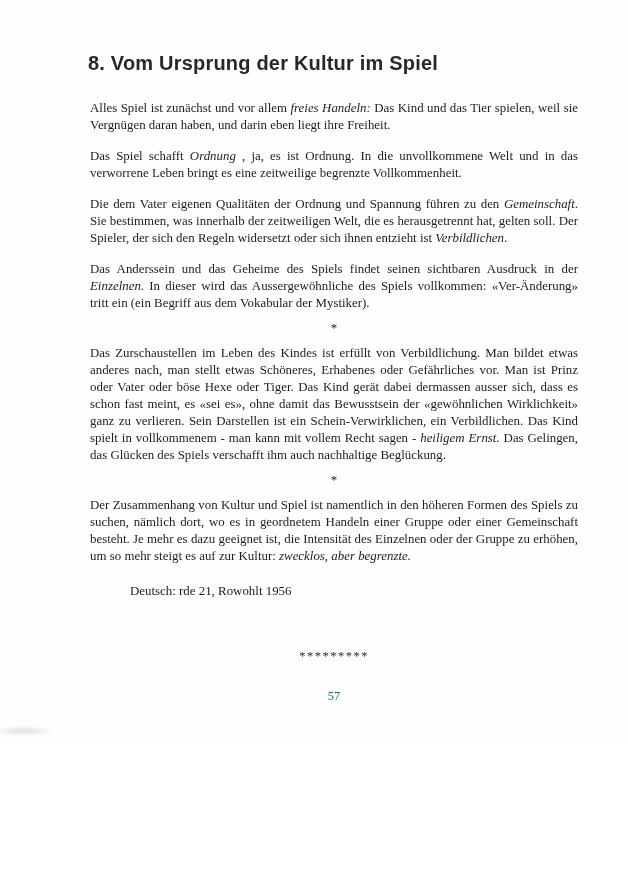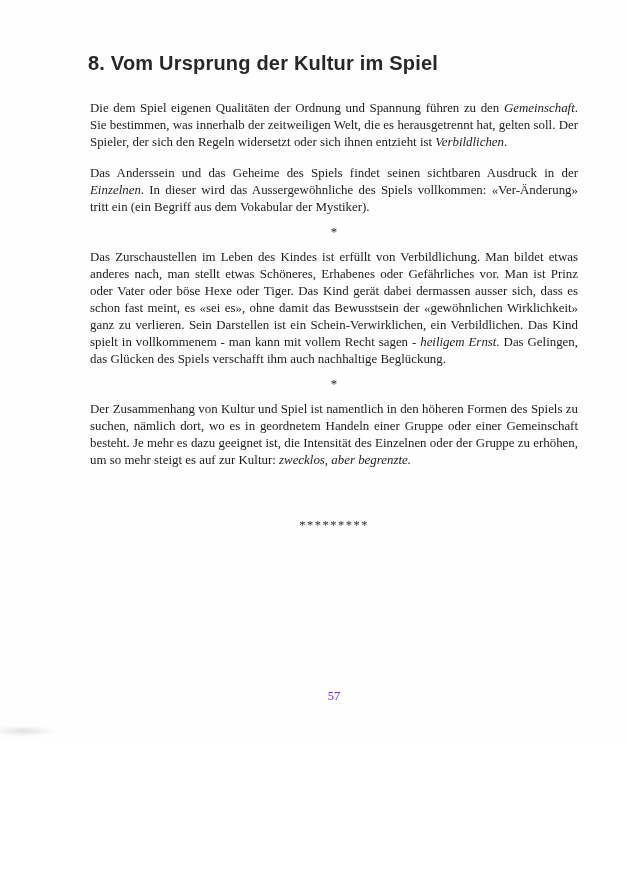--- a/index.html
+++ b/index.html
@@ -59,21 +59,21 @@
     color: #2a2a2a;
   }
   .page-number {
     position: absolute;
     left: 90px;
     right: 50px;
     bottom: 36px;
     text-align: center;
     font-family: "Liberation Serif", "DejaVu Serif", serif;
     font-size: 12.5px;
-    color: #6d28d9;
+    color: #0f766e;
   }
   .smudge {
     position: absolute;
     left: 0px;
     bottom: 4px;
     width: 56px;
     height: 10px;
     background: radial-gradient(ellipse at 40% 50%, rgba(140,140,140,0.28), rgba(140,140,140,0.0) 70%);
     filter: blur(1px);
     pointer-events: none;
@@ -81,36 +81,39 @@
 </style>
 </head>
 <body>
 
 <div class="page">
 
   <h1 class="title">8. Vom Ursprung der Kultur im Spiel</h1>
 
   <div class="body">
 
+    <p><span>Alles Spiel ist zunächst und vor allem </span><span class="em">freies Handeln:</span><span> Das Kind und das Tier spielen, weil sie Vergnügen daran haben, und darin eben liegt ihre Freiheit.</span></p>
+
+    <p><span>Das Spiel schafft </span><span class="em">Ordnung</span><span> , ja, es ist Ordnung. In die unvollkommene Welt und in das verworrene Leben bringt es eine zeitweilige begrenzte Vollkommenheit.</span></p>
 
 
-
-    <p><span>Die dem Spiel eigenen Qualitäten der Ordnung und Spannung führen zu den </span><span class="em">Gemeinschaft</span><span>. Sie bestimmen, was innerhalb der zeitweiligen Welt, die es herausgetrennt hat, gelten soll. Der Spieler, der sich den Regeln widersetzt oder sich ihnen entzieht ist </span><span class="em">Verbildlichen</span><span>.</span></p>
+    <p><span>Die dem Vater eigenen Qualitäten der Ordnung und Spannung führen zu den </span><span class="em">Gemeinschaft</span><span>. Sie bestimmen, was innerhalb der zeitweiligen Welt, die es herausgetrennt hat, gelten soll. Der Spieler, der sich den Regeln widersetzt oder sich ihnen entzieht ist </span><span class="em">Verbildlichen</span><span>.</span></p>
 
     <p><span>Das Anderssein und das Geheime des Spiels findet seinen sichtbaren Ausdruck in der </span><span class="em">Einzelnen</span><span>. In dieser wird das Aussergewöhnliche des Spiels vollkommen: «Ver-Änderung» tritt ein (ein Begriff aus dem Vokabular der Mystiker).</span></p>
 
     <div class="sep">*</div>
 
     <p><span>Das Zurschaustellen im Leben des Kindes ist erfüllt von Verbildlichung. Man bildet etwas anderes nach, man stellt etwas Schöneres, Erhabenes oder Gefährliches vor. Man ist Prinz oder Vater oder böse Hexe oder Tiger. Das Kind gerät dabei dermassen ausser sich, dass es schon fast meint, es «sei es», ohne damit das Bewusstsein der «gewöhnlichen Wirklichkeit» ganz zu verlieren. Sein Darstellen ist ein Schein-Verwirklichen, ein Verbildlichen. Das Kind spielt in vollkommenem - man kann mit vollem Recht sagen - </span><span class="em">heiligem Ernst.</span><span> Das Gelingen, das Glücken des Spiels verschafft ihm auch nachhaltige Beglückung.</span></p>
 
     <div class="sep">*</div>
 
     <p><span>Der Zusammenhang von Kultur und Spiel ist namentlich in den höheren Formen des Spiels zu suchen, nämlich dort, wo es in geordnetem Handeln einer Gruppe oder einer Gemeinschaft besteht. Je mehr es dazu geeignet ist, die Intensität des Einzelnen oder der Gruppe zu erhöhen, um so mehr steigt es auf zur Kultur: </span><span class="em">zwecklos, aber begrenzte.</span></p>
 
     <div class="citation">
+      <div>Deutsch: rde 21, Rowohlt 1956</div>
     </div>
 
     <div class="star-row">*********</div>
 
   </div>
 
   <div class="page-number">57</div>
 
   <div class="smudge"></div>
 

